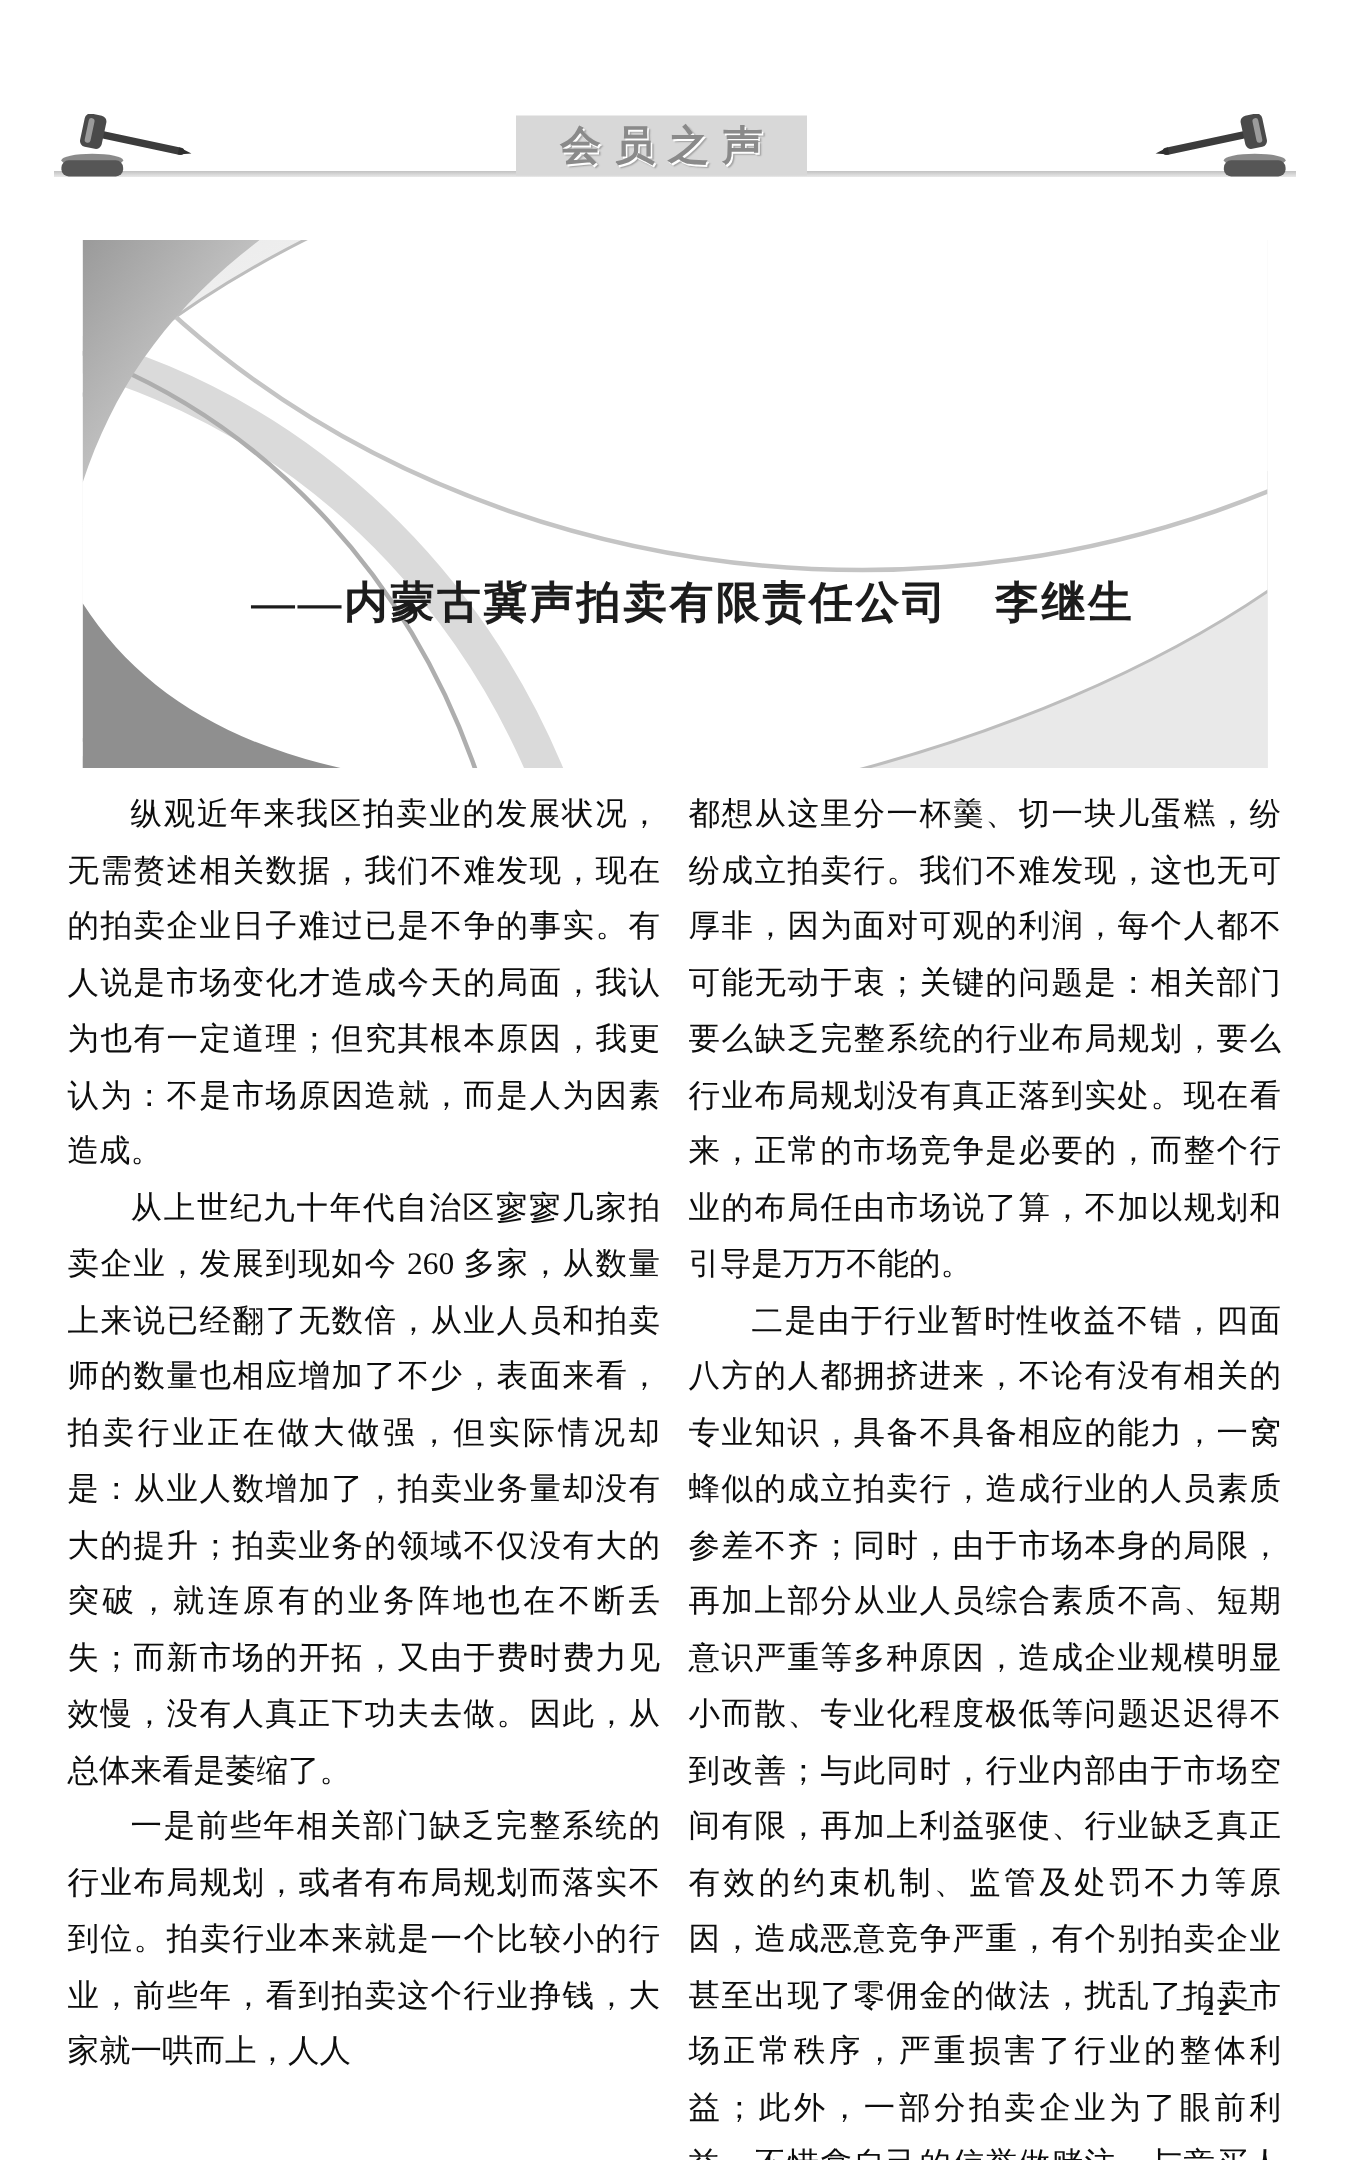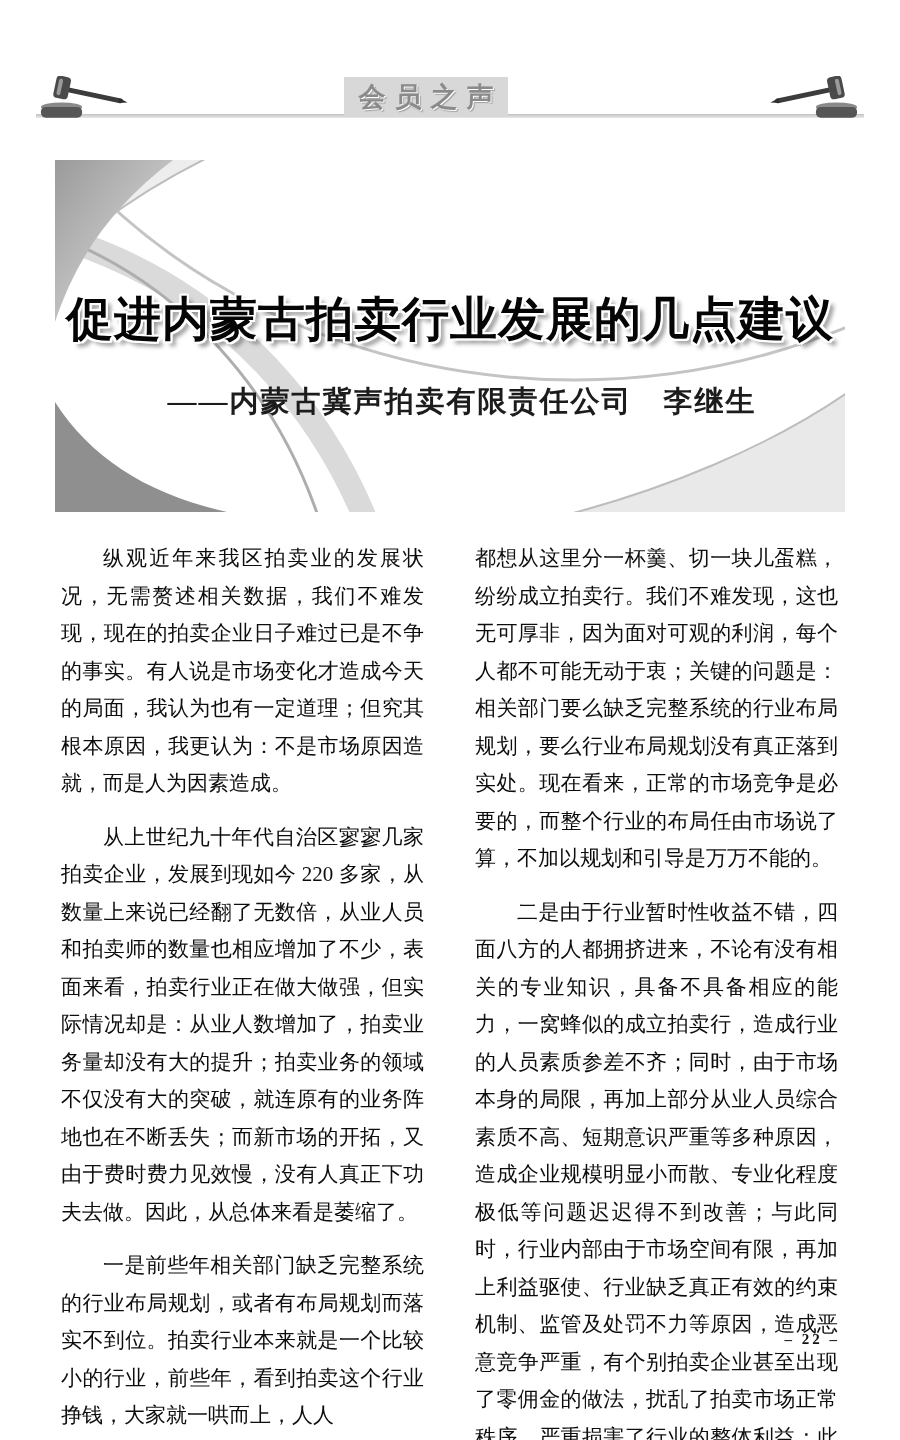--- a/index.html
+++ b/index.html
@@ -15,21 +15,21 @@
   
   .runhead-rule {
     position: absolute;
     left: 36px; right: 36px; top: 114px;
     height: 4px;
     background: linear-gradient(#c2c2c2, #e9e9e9);
   }
   .runhead-box {
     position: absolute;
     left: 344px; top: 77px;
-    width: 164px; height: 40px;
+    width: 194px; height: 40px;
     background: #d8d8d8;
     display: flex; align-items: center; justify-content: center;
   }
   .runhead-label {
     font-size: 27px;
     font-weight: bold;
     letter-spacing: 9px;
     padding-left: 9px; 
     color: #8a8a8a;
     text-shadow: 1px 1px 0 #ffffff, 2px 2px 1px rgba(0,0,0,0.25);
@@ -75,21 +75,21 @@
   
   .article {
     position: absolute;
     left: 45px; top: 524px;
     width: 810px;
     display: flex;
     gap: 19px;
   }
   .col { width: 395px; }
   .col p {
-    margin: 16px;
+    margin: 0;
     font-size: 21px;
     line-height: 37.5px;
     color: #0d0d0d;
     text-align: justify;
     text-indent: 2em;
     word-break: break-all;
   }
   .col p.noindent { text-indent: 0; }
 
   
@@ -159,28 +159,27 @@
 
       <g fill="none">
         <ellipse cx="-120" cy="560" rx="470" ry="500" stroke="#dadada" stroke-width="24"></ellipse>
         <ellipse cx="-140" cy="520" rx="430" ry="470" stroke="#aeaeae" stroke-width="3"></ellipse>
         <ellipse cx="520" cy="-340" rx="640" ry="560" stroke="#c4c4c4" stroke-width="3"></ellipse>
       </g>
 
       <path d="M 0 0 L 118 0 C 58 46 22 96 0 162 Z" fill="url(#gWedge)"></path>
       <path d="M 0 352 L 0 242 C 36 298 92 334 172 352 Z" fill="#8f8f8f"></path>
     </svg>
-    <div class="banner-title">促进内蒙古拍卖行业发展的几点建议</div>
     <div class="banner-byline">——内蒙古冀声拍卖有限责任公司　李继生</div>
   </div>
 
   <div class="article">
     <div class="col">
       <p>纵观近年来我区拍卖业的发展状况，无需赘述相关数据，我们不难发现，现在的拍卖企业日子难过已是不争的事实。有人说是市场变化才造成今天的局面，我认为也有一定道理；但究其根本原因，我更认为：不是市场原因造就，而是人为因素造成。</p>
-      <p>从上世纪九十年代自治区寥寥几家拍卖企业，发展到现如今 220 多家，从数量上来说已经翻了无数倍，从业人员和拍卖师的数量也相应增加了不少，表面来看，拍卖行业正在做大做强，但实际情况却是：从业人数增加了，拍卖业务量却没有大的提升；拍卖业务的领域不仅没有大的突破，就连原有的业务阵地也在不断丢失；而新市场的开拓，又由于费时费力见效慢，没有人真正下功夫去做。因此，从总体来看是萎缩了。</p>
+      <p>从上世纪九十年代自治区寥寥几家拍卖企业，发展到现如今 260 多家，从数量上来说已经翻了无数倍，从业人员和拍卖师的数量也相应增加了不少，表面来看，拍卖行业正在做大做强，但实际情况却是：从业人数增加了，拍卖业务量却没有大的提升；拍卖业务的领域不仅没有大的突破，就连原有的业务阵地也在不断丢失；而新市场的开拓，又由于费时费力见效慢，没有人真正下功夫去做。因此，从总体来看是萎缩了。</p>
       <p>一是前些年相关部门缺乏完整系统的行业布局规划，或者有布局规划而落实不到位。拍卖行业本来就是一个比较小的行业，前些年，看到拍卖这个行业挣钱，大家就一哄而上，人人</p>
     </div>
     <div class="col">
       <p class="noindent">都想从这里分一杯羹、切一块儿蛋糕，纷纷成立拍卖行。我们不难发现，这也无可厚非，因为面对可观的利润，每个人都不可能无动于衷；关键的问题是：相关部门要么缺乏完整系统的行业布局规划，要么行业布局规划没有真正落到实处。现在看来，正常的市场竞争是必要的，而整个行业的布局任由市场说了算，不加以规划和引导是万万不能的。</p>
       <p>二是由于行业暂时性收益不错，四面八方的人都拥挤进来，不论有没有相关的专业知识，具备不具备相应的能力，一窝蜂似的成立拍卖行，造成行业的人员素质参差不齐；同时，由于市场本身的局限，再加上部分从业人员综合素质不高、短期意识严重等多种原因，造成企业规模明显小而散、专业化程度极低等问题迟迟得不到改善；与此同时，行业内部由于市场空间有限，再加上利益驱使、行业缺乏真正有效的约束机制、监管及处罚不力等原因，造成恶意竞争严重，有个别拍卖企业甚至出现了零佣金的做法，扰乱了拍卖市场正常秩序，严重损害了行业的整体利益；此外，一部分拍卖企业为了眼前利益，不惜拿自己的信誉做赌注，与竞买人恶意串通，</p>
     </div>
   </div>
 
   <div class="page-number">– 22 –</div>
 

